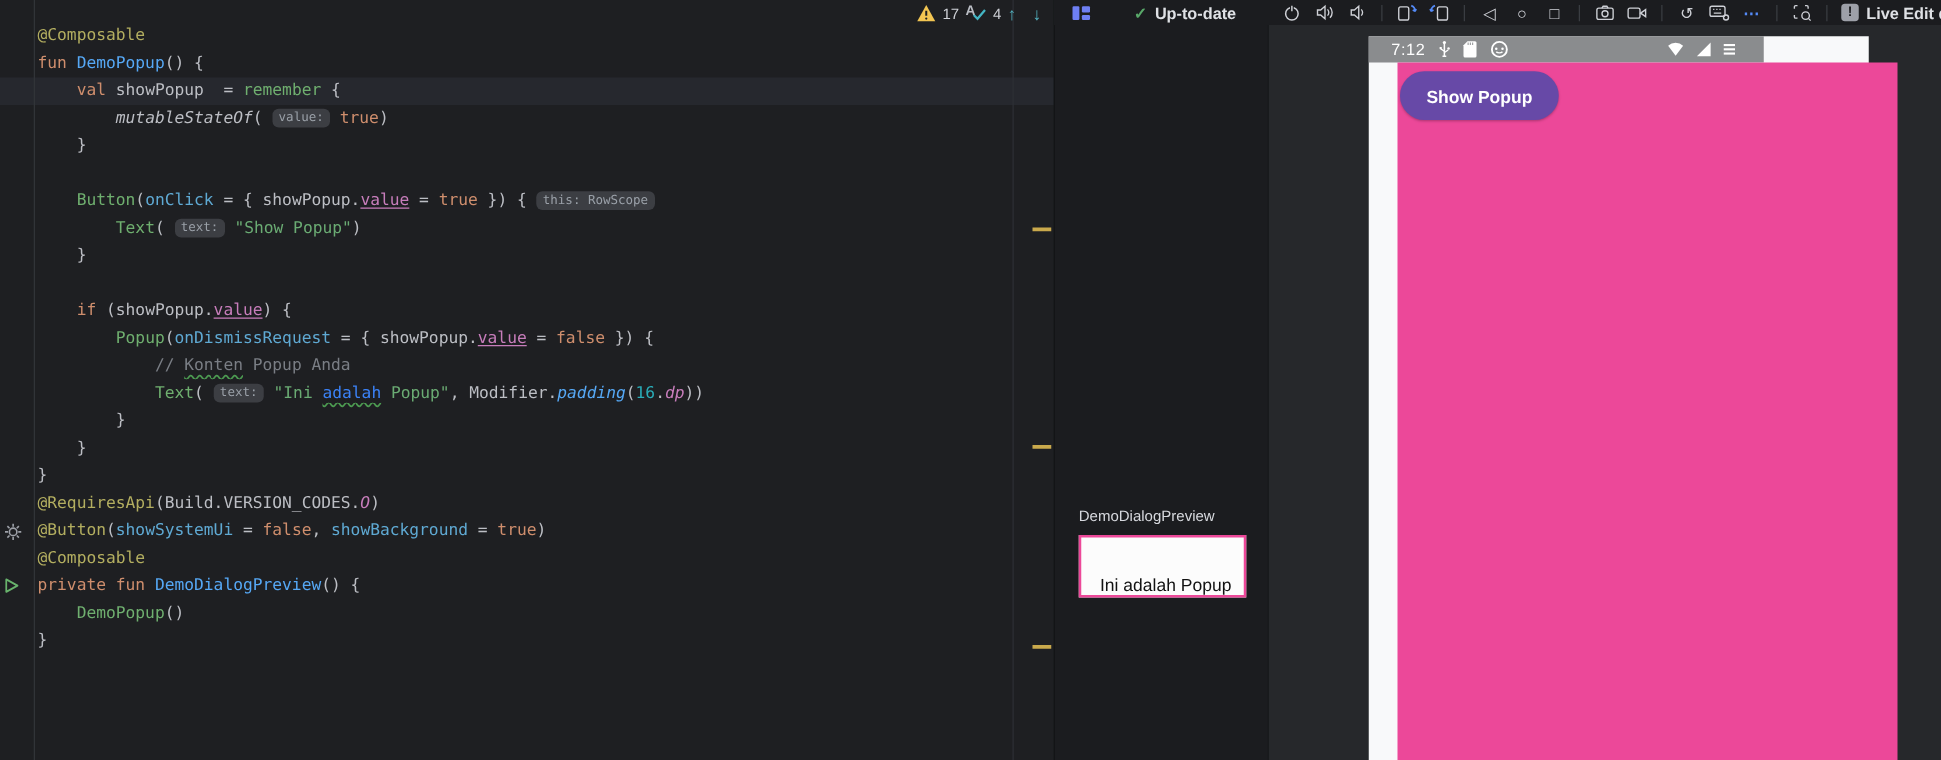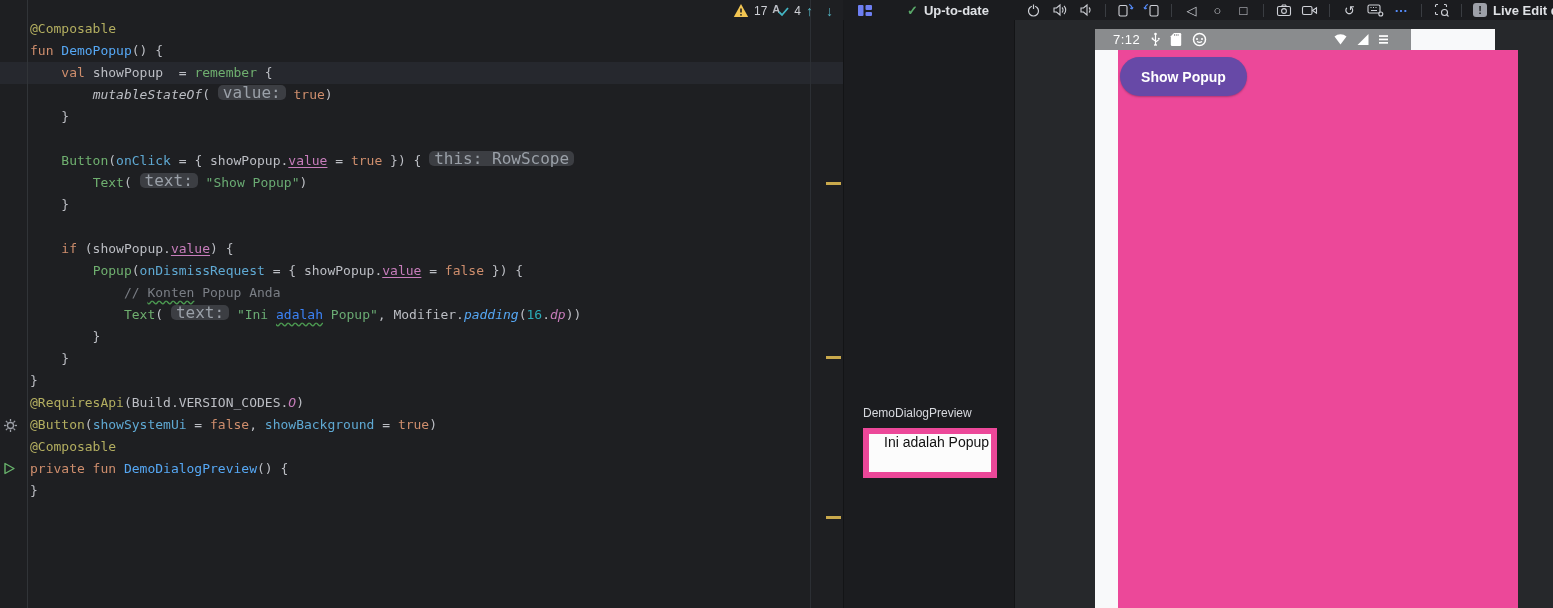--- a/index.html
+++ b/index.html
@@ -16,21 +16,21 @@
   .tk-d{color:#bcbec4}.tk-kw{color:#cf8e6d}.tk-ann{color:#b3ae60}.tk-fd{color:#56a8f5}
   .tk-fc{color:#6faf6f}.tk-st{color:#6aab73}.tk-na{color:#5fa9d3}.tk-cmt{color:#7a7e85}
   .tk-num{color:#2aacb8}
   .tk-pi{color:#c77dbb;font-style:italic}
   .tk-pu{color:#c77dbb;text-decoration:underline;text-underline-offset:2px}
   .tk-ext{color:#56a8f5;font-style:italic}
   .tk-itd{color:#bcbec4;font-style:italic}
   .tk-stw{color:#3b82f6;text-decoration:underline;text-decoration-style:wavy;text-decoration-color:#4c9b51;text-underline-offset:3px}
   .tk-cmtw{color:#7a7e85;text-decoration:underline;text-decoration-style:wavy;text-decoration-color:#4c9b51;text-underline-offset:3px}
   .tk-hint{display:inline-block;background:#3c3e43;color:#9aa0a8;border-radius:5px;
-           font-size:16px;line-height:15px;padding:0 5px;vertical-align:1px;}
+           font-size:10px;line-height:15px;padding:0 5px;vertical-align:1px;}
   .gutter-ico{position:absolute;width:16px;height:16px;}
   .inspections{position:absolute;left:733px;top:1px;height:17px;display:flex;align-items:flex-end;gap:5px;
                color:#ced0d6;font-size:12px;}
   .insp-arrow{color:#53b1bf;font-size:14px;line-height:14px;}
   .spell{position:relative;width:17px;height:15px;color:#b9bcc3;font-size:11px;font-weight:bold;}
   .spell svg{position:absolute;left:6px;top:4px;}
   .stripe-mark{position:absolute;left:826px;width:15px;height:3px;background:#c9a94c;}
   
   .topbar{position:absolute;left:843px;top:0;width:710px;height:20px;background:#1b1c1f;display:flex;align-items:center;overflow:hidden;}
   .ptb{display:flex;align-items:center;width:171px;flex:none;}
@@ -39,22 +39,22 @@
   .etb{display:flex;align-items:center;gap:9px;padding-left:11px;flex:none;}
   .tbi{width:17px;height:17px;display:flex;align-items:center;justify-content:center;color:#ced0d6;font-size:13px;}
   .tbi.blue{color:#548af7;font-weight:bold;letter-spacing:1px;}
   .tbsep{width:1px;height:13px;background:#3a3d42;margin:0 2px;}
   .live-edit{display:flex;align-items:center;gap:6px;color:#dfe1e5;font-size:13px;font-weight:bold;white-space:nowrap;}
   .le-badge{width:14px;height:14px;border-radius:3px;background:#9da0a8;color:#1b1c1f;font-size:11px;font-weight:bold;
             display:flex;align-items:center;justify-content:center;flex:none;}
   
   .preview-panel{position:absolute;left:844px;top:20px;width:170px;height:588px;background:#1b1c1f;}
   .pv-label{position:absolute;left:19px;top:386px;color:#d7d9de;font-size:12px;}
-  .pv-popup{position:absolute;left:19px;top:408px;width:134px;height:50px;background:#fcfcfc;border:6px solid #ec4899;
-            box-sizing:border-box;display:flex;align-items:flex-start;}
+  .pv-popup{position:absolute;left:19px;top:408px;width:134px;height:50px;background:#fcfcfc;border:2px solid #ec4899;
+            box-sizing:border-box;display:flex;align-items:flex-end;}
   .pv-popup span{padding-left:15px;color:#111;font-size:14px;}
   .vdiv{position:absolute;top:0;width:1px;height:608px;background:#131416;}
   
   .emu-panel{position:absolute;left:1015px;top:20px;width:538px;height:588px;background:#26282b;}
   .phone{position:absolute;left:80px;top:9px;width:400px;height:579px;background:#f8f9fa;}
   .statusbar{position:absolute;left:0;top:0;width:316px;height:21px;background:#8a8c8e;display:flex;align-items:center;
              color:#fff;font-size:13px;}
   .sb-time{margin-left:18px;letter-spacing:.5px;}
   .sb-left{display:flex;align-items:center;gap:10px;margin-left:11px;}
   .sb-right{display:flex;align-items:center;gap:8px;margin-left:auto;margin-right:22px;}
@@ -87,20 +87,21 @@
         <div class="line"><span class="tk-d">        </span><span class="tk-fc">Popup</span><span class="tk-d">(</span><span class="tk-na">onDismissRequest</span><span class="tk-d"> = { showPopup.</span><span class="tk-pu">value</span><span class="tk-d"> = </span><span class="tk-kw">false</span><span class="tk-d"> }) {</span></div>
         <div class="line"><span class="tk-d">            </span><span class="tk-cmt">// </span><span class="tk-cmtw">Konten</span><span class="tk-cmt"> Popup Anda</span></div>
         <div class="line"><span class="tk-d">            </span><span class="tk-fc">Text</span><span class="tk-d">( </span><span class="tk-hint">text:</span><span class="tk-d"> </span><span class="tk-st">"Ini </span><span class="tk-stw">adalah</span><span class="tk-st"> Popup"</span><span class="tk-d">, Modifier.</span><span class="tk-ext">padding</span><span class="tk-d">(</span><span class="tk-num">16</span><span class="tk-d">.</span><span class="tk-pi">dp</span><span class="tk-d">))</span></div>
         <div class="line"><span class="tk-d">        }</span></div>
         <div class="line"><span class="tk-d">    }</span></div>
         <div class="line"><span class="tk-d">}</span></div>
         <div class="line"><span class="tk-ann">@RequiresApi</span><span class="tk-d">(Build.VERSION_CODES.</span><span class="tk-pi">O</span><span class="tk-d">)</span></div>
         <div class="line"><span class="tk-ann">@Button</span><span class="tk-d">(</span><span class="tk-na">showSystemUi</span><span class="tk-d"> = </span><span class="tk-kw">false</span><span class="tk-d">, </span><span class="tk-na">showBackground</span><span class="tk-d"> = </span><span class="tk-kw">true</span><span class="tk-d">)</span></div>
         <div class="line"><span class="tk-ann">@Composable</span></div>
         <div class="line"><span class="tk-kw">private fun </span><span class="tk-fd">DemoDialogPreview</span><span class="tk-d">() {</span></div>
+        <div class="line"><span class="tk-d">    </span><span class="tk-fc">DemoPopup</span><span class="tk-d">()</span></div>
         <div class="line"><span class="tk-d">}</span></div>
       </div>
 
     <div class="gutter-ico" style="left:3px;top:418px;">
       <svg width="15" height="15" viewBox="0 0 15 15">
         <circle cx="7.5" cy="7.5" r="3" fill="none" stroke="#9da0a8" stroke-width="1.3"></circle>
         <g stroke="#9da0a8" stroke-width="1.3">
           <line x1="7.5" y1="1" x2="7.5" y2="3.4"></line>
             <line x1="7.5" y1="11.6" x2="7.5" y2="14"></line>
           <line x1="1" y1="7.5" x2="3.4" y2="7.5"></line>

